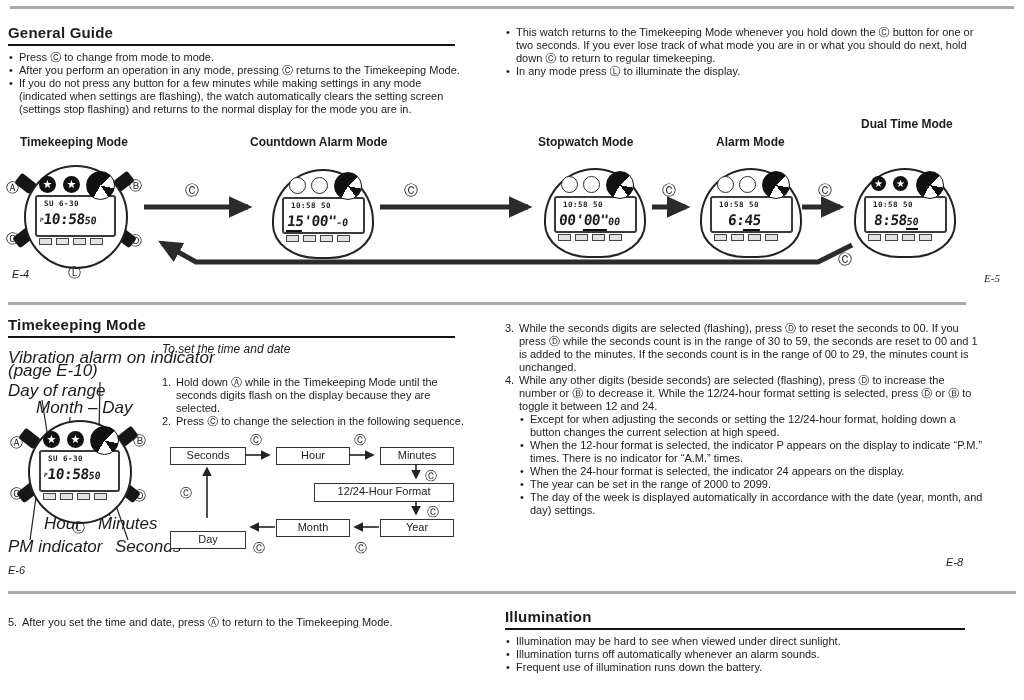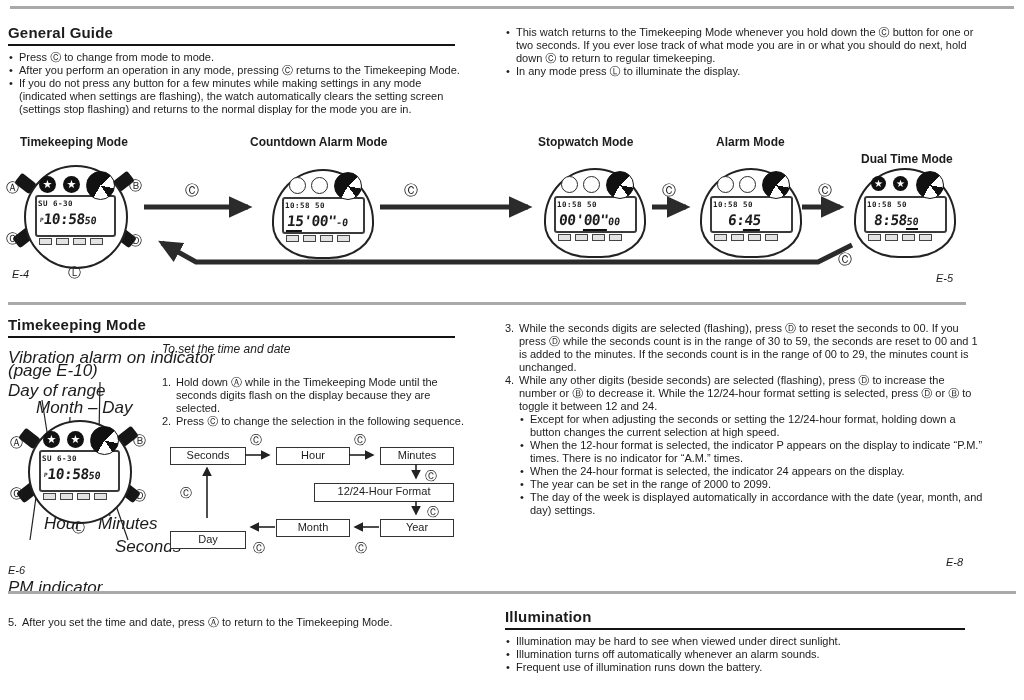--- a/index.html
+++ b/index.html
@@ -38,21 +38,21 @@
   .small .c2{left:37px;top:6px;width:15px;height:15px;font-size:10px;line-height:15px;}
   .ring{border:1.7px solid #2a2a2a;background:#fff;}
   .pie{border:1.7px solid #111;z-index:4;
        background:conic-gradient(from 210deg,#111 0 55%,#fff 55% 70%,#111 70% 82%,#fff 82% 100%);}
   .big .pie{left:60px;top:4px;width:27px;height:27px;}
   .small .pie{left:60px;top:1px;width:26px;height:26px;}
   .lcd{position:absolute;border:2px solid #3a3a3a;border-radius:3px;background:#fff;z-index:3;overflow:hidden;}
   .big .lcd{left:9px;top:28px;width:77px;height:38px;}
   .small .lcd{left:8px;top:26px;width:79px;height:33px;}
   .lcd-top{font-family:"DejaVu Sans Mono",monospace;font-weight:bold;font-size:7.5px;letter-spacing:0.5px;
-           padding:2px 0 0 1px;white-space:nowrap;}
+           padding:2px 0 0 7px;white-space:nowrap;}
   .lcd-main{font-family:"DejaVu Sans Mono",monospace;font-weight:bold;transform:skewX(-6deg);
             white-space:nowrap;padding-left:3px;margin-top:1px;}
   .lcd-main .pm{font-size:6px;vertical-align:2px;}
   .lcd-main .bg{font-size:14.5px;letter-spacing:-0.5px;}
   .lcd-main .sm{font-size:10px;}
   .lcd-main .u{border-bottom:2px solid #111;padding-bottom:0.5px;}
   .inds{position:absolute;display:flex;gap:4px;z-index:3;}
   .big .inds{left:13px;top:71px;}
   .small .inds{left:12px;top:64px;}
   .inds span{width:11px;height:5px;border:1px solid #444;background:#e3e3e3;}
@@ -81,21 +81,21 @@
 
   <div class="abs body" style="left:505px;top:26px;width:478px;">
     <div class="bullet">This watch returns to the Timekeeping Mode whenever you hold down the Ⓒ button for one or two seconds. If you ever lose track of what mode you are in or what you should do next, hold down Ⓒ to return to regular timekeeping.</div>
     <div class="bullet">In any mode press Ⓛ to illuminate the display.</div>
   </div>
 
   <span class="mode-label" style="left:20px;top:135px;">Timekeeping Mode</span>
   <span class="mode-label" style="left:250px;top:135px;">Countdown Alarm Mode</span>
   <span class="mode-label" style="left:538px;top:135px;">Stopwatch Mode</span>
   <span class="mode-label" style="left:716px;top:135px;">Alarm Mode</span>
-  <span class="mode-label" style="left:861px;top:152px;">Dual Time Mode</span>
+  <span class="mode-label" style="left:861px;top:117px;">Dual Time Mode</span>
 
   <svg width="1024" height="165" style="top:131px;">
     <defs>
       <marker id="ah" markerWidth="4.8" markerHeight="4.8" refX="3.9" refY="2.4" orient="auto">
         <path d="M0,0.2 L4.8,2.4 L0,4.6 z" fill="#2b2b2b"></path>
       </marker>
     </defs>
     <line x1="144" y1="76" x2="248" y2="76" stroke="#2b2b2b" stroke-width="5" marker-end="url(#ah)"></line>
     <line x1="380" y1="76" x2="528" y2="76" stroke="#2b2b2b" stroke-width="5" marker-end="url(#ah)"></line>
     <line x1="652" y1="76" x2="686" y2="76" stroke="#2b2b2b" stroke-width="5" marker-end="url(#ah)"></line>
@@ -203,37 +203,37 @@
       <div class="inds">
           <span></span>
           <span></span>
           <span></span>
           <span></span>
         </div>
     </div>
   </div>
 
   <span class="pageno" style="left:12px;top:268px;">E-4</span>
-  <span class="pageno" style="left:936px;top:272px;">E-5</span>
+  <span class="pageno" style="left:984px;top:272px;font-family:Liberation Serif, serif;">E-5</span>
 
   <div class="hr-gray" style="left:8px;top:302px;width:958px;"></div>
 
   <div class="abs" style="left:8px;top:316px;width:447px;">
     <div class="sec-title">Timekeeping Mode</div>
   </div>
 
   <div class="callout" style="left:8px;top:352px;">
     <div>Vibration alarm on indicator</div>
     <div>(page E-10)</div>
   </div>
   <div class="callout" style="left:8px;top:385px;">Day of range</div>
   <div class="callout" style="left:36px;top:402px;">Month – Day</div>
   <div class="callout" style="left:44px;top:518px;">Hour</div>
   <div class="callout" style="left:98px;top:518px;">Minutes</div>
-  <div class="callout" style="left:8px;top:541px;margin-top:41px;">PM indicator</div>
+  <div class="callout" style="left:8px;top:541px;">PM indicator</div>
   <div class="callout" style="left:115px;top:541px;">Seconds</div>
   <span class="pageno" style="left:8px;top:564px;">E-6</span>
 
   <svg width="500" height="240" style="left:0;top:340px;">
     <g stroke="#222" stroke-width="1.2">
       <line x1="100" y1="42" x2="99" y2="94"></line>
       <line x1="42" y1="60" x2="52" y2="124"></line>
       <line x1="70" y1="77" x2="68" y2="122"></line>
       <line x1="57" y1="176" x2="59" y2="150"></line>
       <line x1="110" y1="176" x2="104" y2="152"></line>

